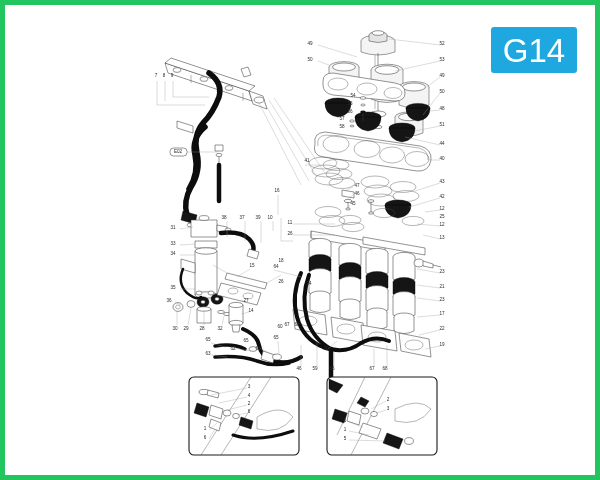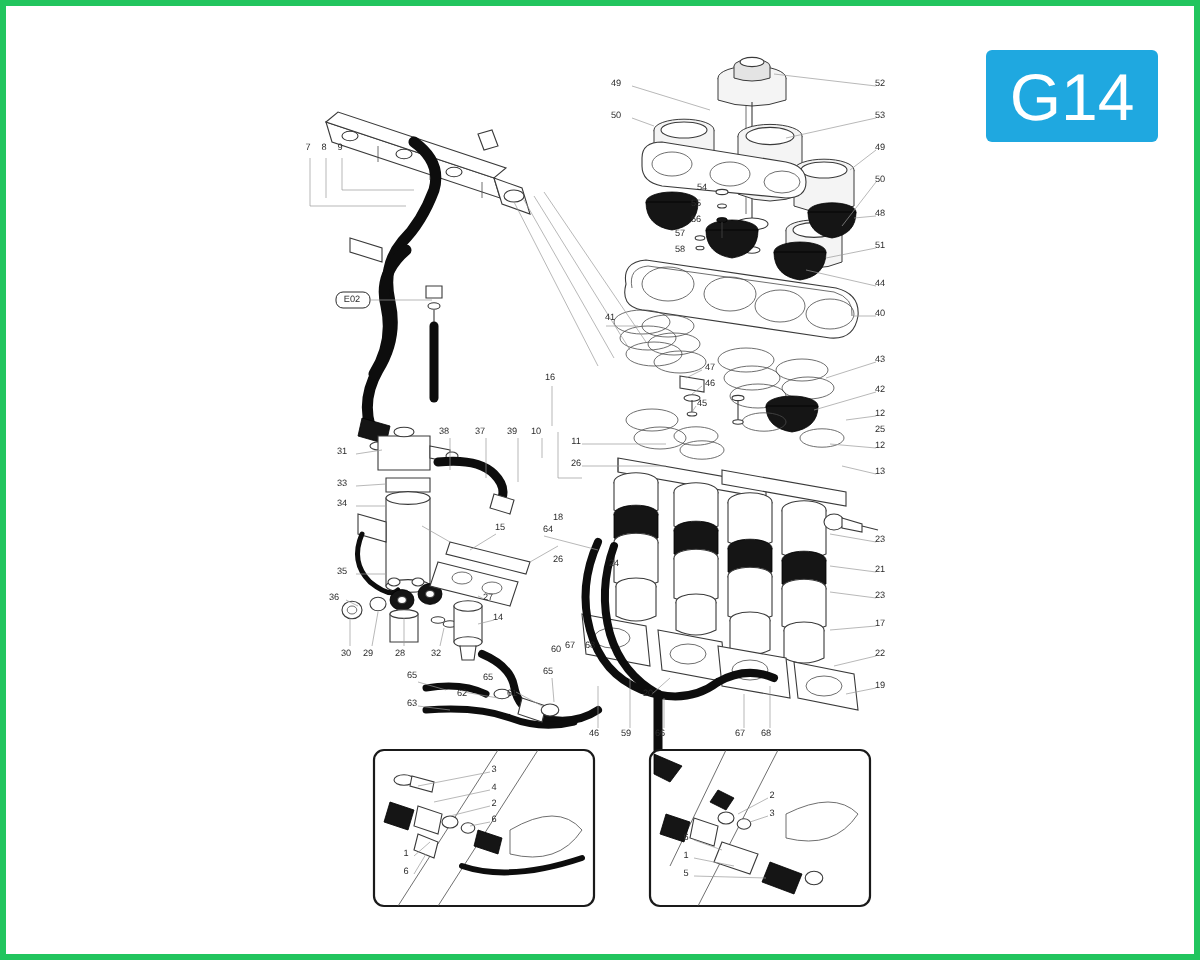--- a/index.html
+++ b/index.html
@@ -1,19 +1,19 @@
 <!DOCTYPE html>
 <html><head>
 <meta charset="utf-8">
 <style>
   html,body{margin:0;padding:0;background:#ffffff;}
   body{width:600px;height:480px;overflow:hidden;
        font-family:"Liberation Sans","DejaVu Sans",sans-serif;}
   #page{position:relative;width:600px;height:480px;background:#ffffff;
-        border:3px solid #22c55e;box-sizing:border-box;}
+        border:5px solid #22c55e;box-sizing:border-box;}
   #diagram{position:absolute;left:0;top:0;width:600px;height:480px;}
   .badge{position:absolute;right:18px;top:22px;width:86px;height:46px;
          background:#1fa8e0;border-radius:3px;display:flex;
          align-items:center;justify-content:center;}
   .badge span{color:#ffffff;font-size:33px;font-weight:400;letter-spacing:0px;
               font-family:"Liberation Sans",sans-serif;line-height:1;}
   svg text{font-family:"Liberation Sans",sans-serif;fill:#2b2b2b;}
   .lbl{font-size:4.6px;}
   .ld{stroke:#9a9a9a;stroke-width:.35;fill:none;}
   .ol{stroke:#3a3a3a;stroke-width:.55;fill:none;}

